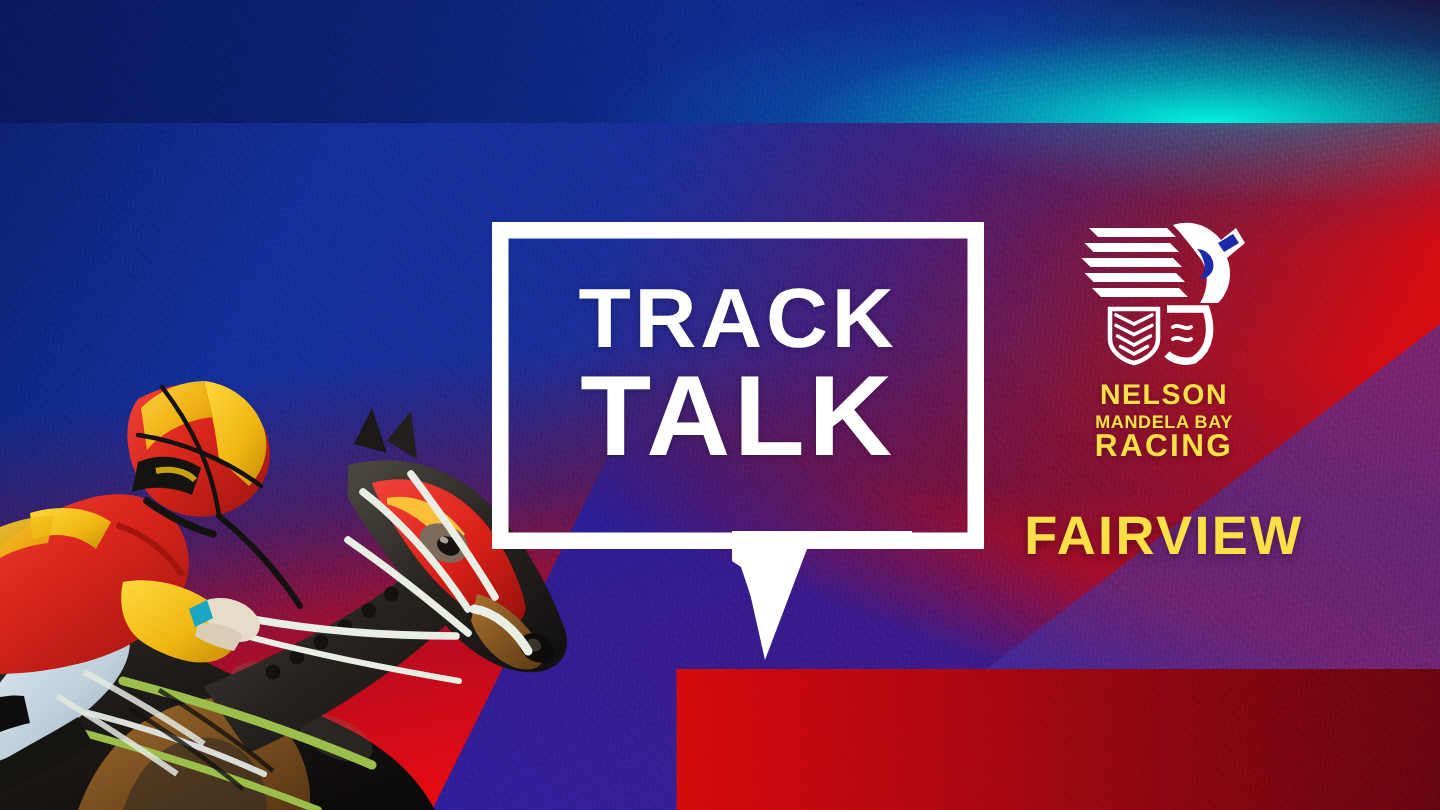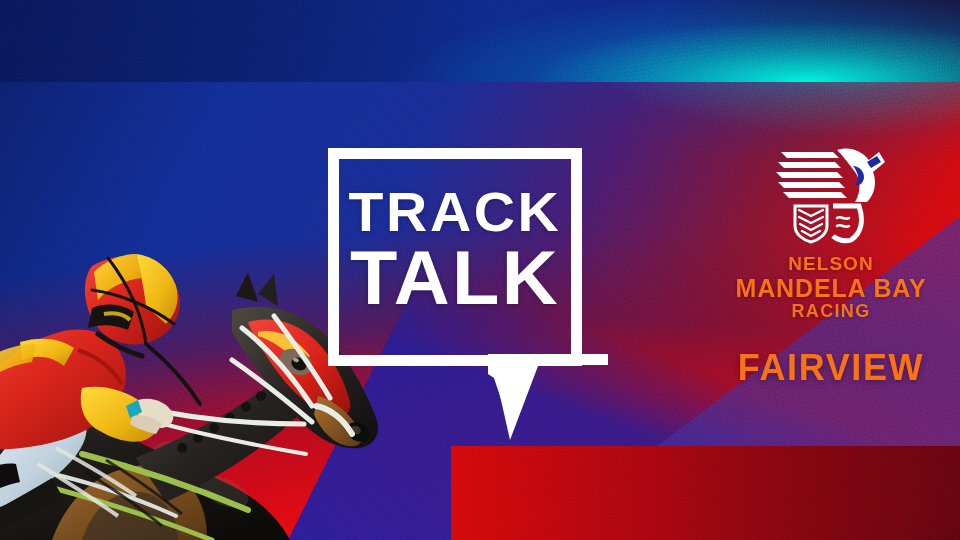--- a/index.html
+++ b/index.html
@@ -111,21 +111,21 @@
     position:absolute; left:-14px; bottom:0;
     width:470px; height:330px;
     pointer-events:none;
   }
   #photo svg{ display:block; width:100%; height:100%; }
 
   
   #bubble{
     position:absolute;
     left:328px; top:148px;
-    width:254px; height:218px;
+    width:328px; height:218px;
   }
   #bubble .frame{
     position:absolute; inset:0;
     border:11px solid #ffffff;
   }
   #bubble .tail{
     position:absolute;
     left:160px; top:206px;
     width:120px; height:90px;
   }
@@ -142,37 +142,37 @@
     white-space:nowrap;
     text-shadow:0 1px 5px rgba(0,0,0,.28);
     transform:scaleX(1.02);
   }
   #line-track{ top:36px;  font-size:56px; letter-spacing:.045em; }
   #line-talk { top:92px;  font-size:76px; letter-spacing:.030em; }
 
   
   #lockup{
     position:absolute;
-    left:731px; top:140px;
+    left:676px; top:140px;
     width:200px;
     text-align:center;
-    color:#f97316;
+    color:#fde047;
   }
   #emblem{ width:112px; height:104px; margin:0 auto 10px; display:block; }
   #emblem svg{ display:block; width:100%; height:100%; }
 
   .nmb-line{
     font-weight:700;
     line-height:1.08;
     letter-spacing:.055em;
     font-size:19px;
     text-shadow:0 1px 4px rgba(0,0,0,.30);
   }
-  #nmb-2{ font-size:25px; letter-spacing:.035em; }
-  #nmb-3{ font-size:18px; letter-spacing:.075em; }
+  #nmb-2{ font-size:12px; letter-spacing:.035em; }
+  #nmb-3{ font-size:21px; letter-spacing:.075em; }
 
   #fairview{
     margin-top:26px;
     font-weight:700;
     font-size:36px;
     letter-spacing:.045em;
     text-shadow:0 2px 6px rgba(0,0,0,.35);
   }
 </style>
 </head>

